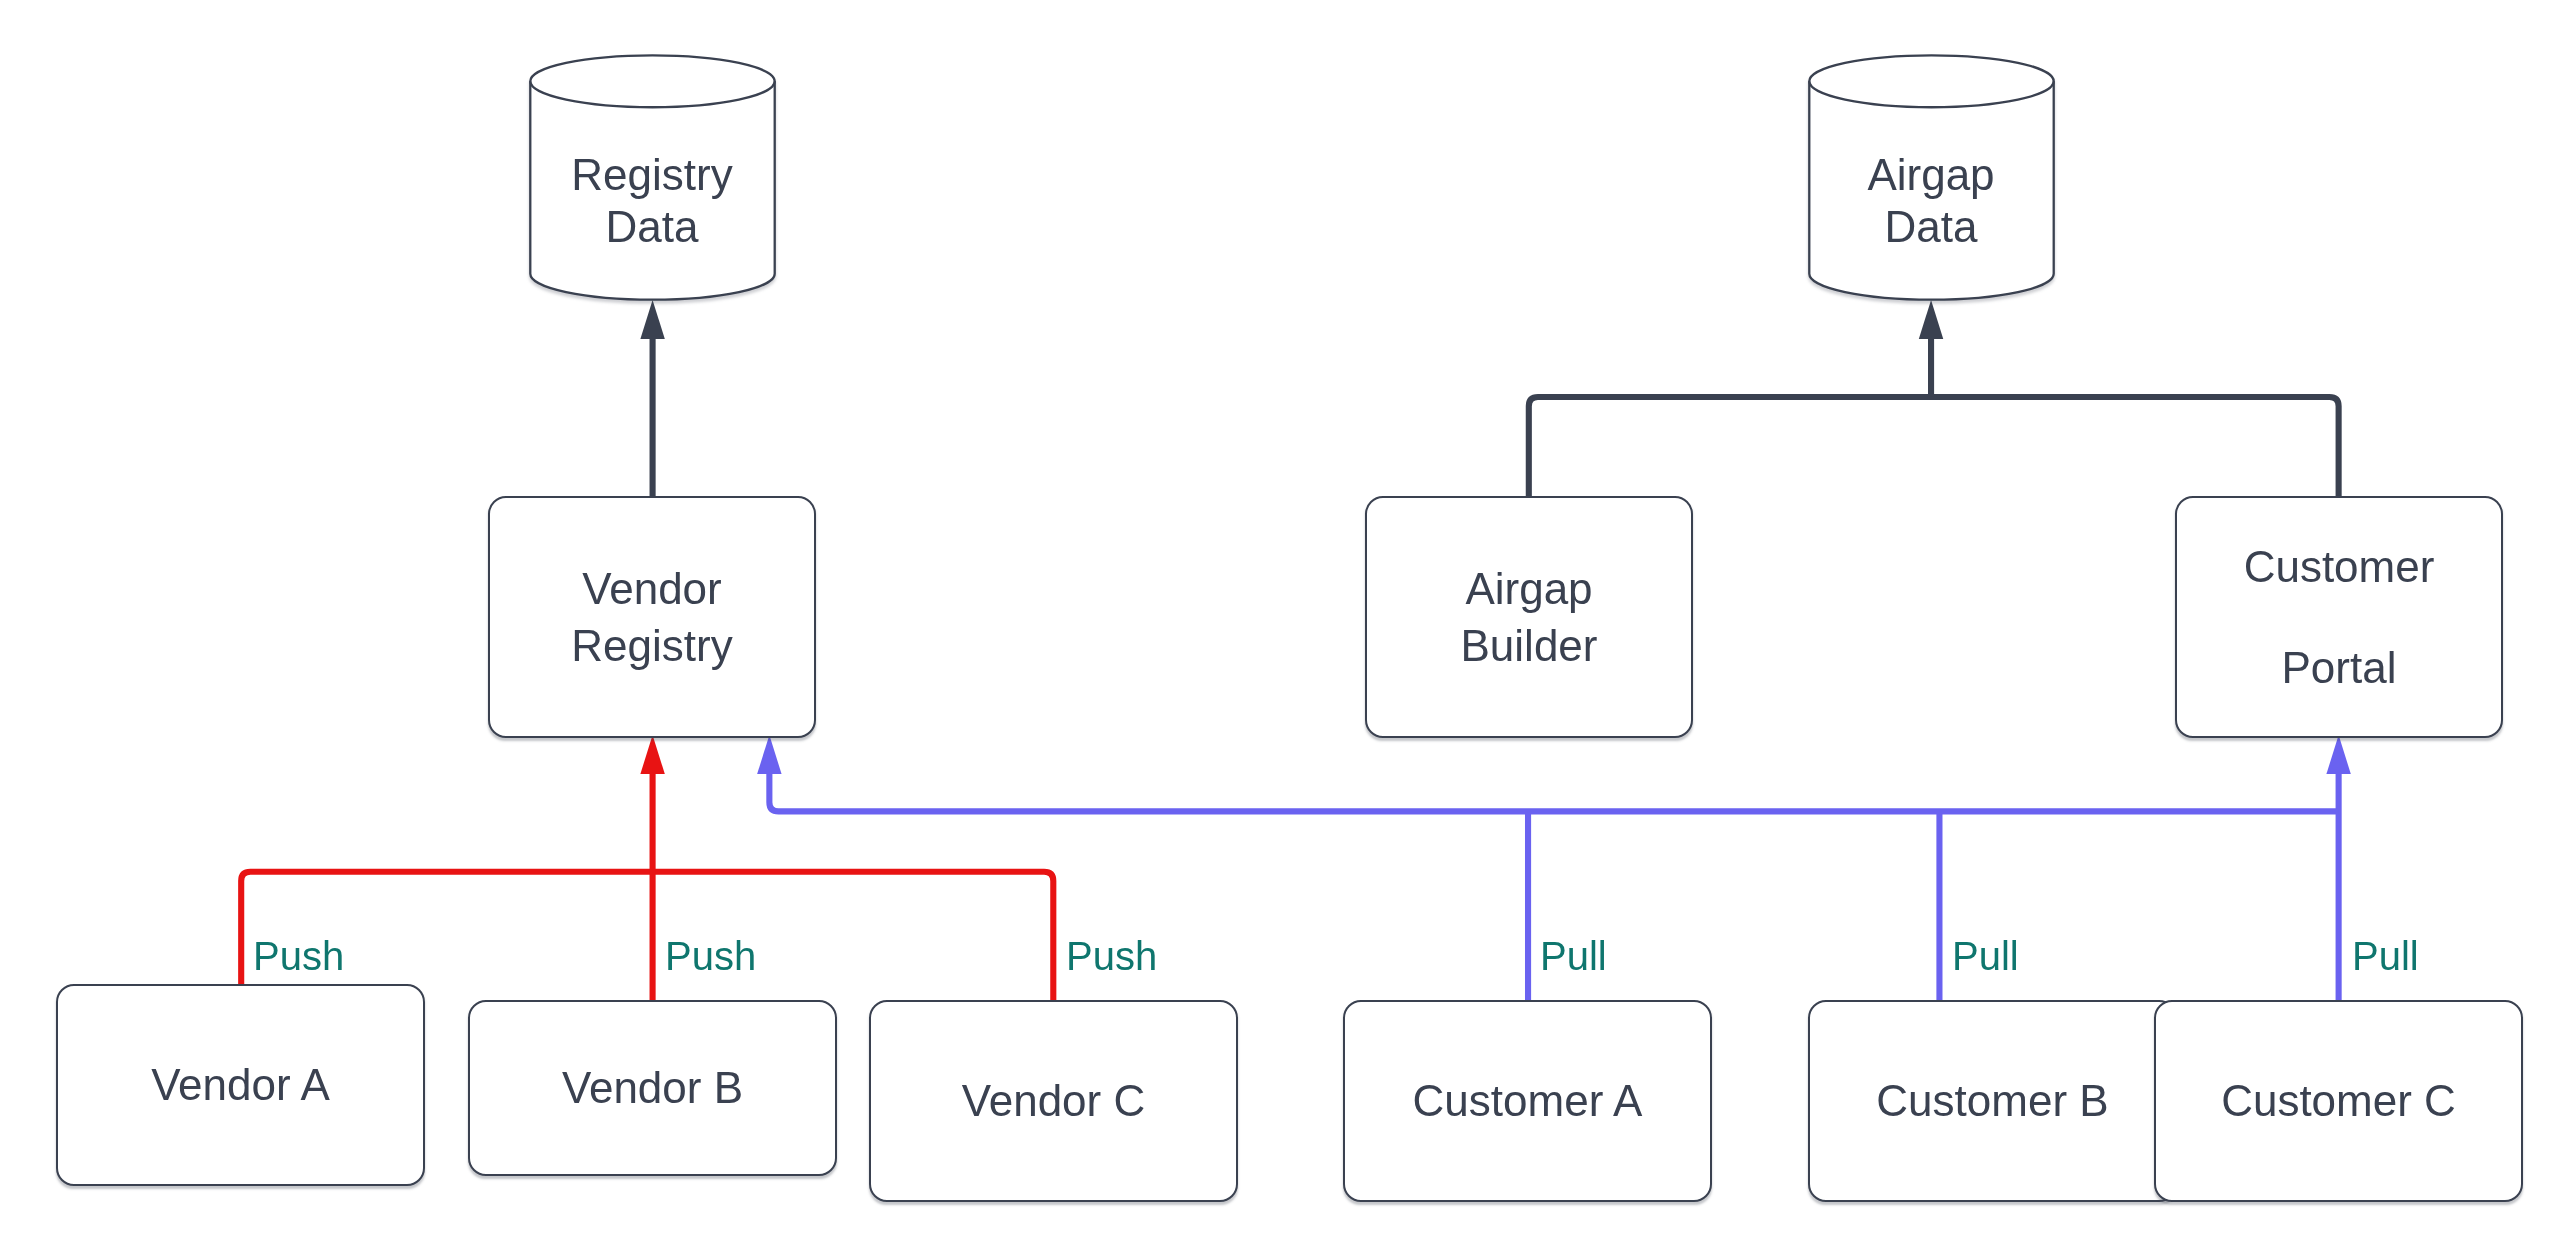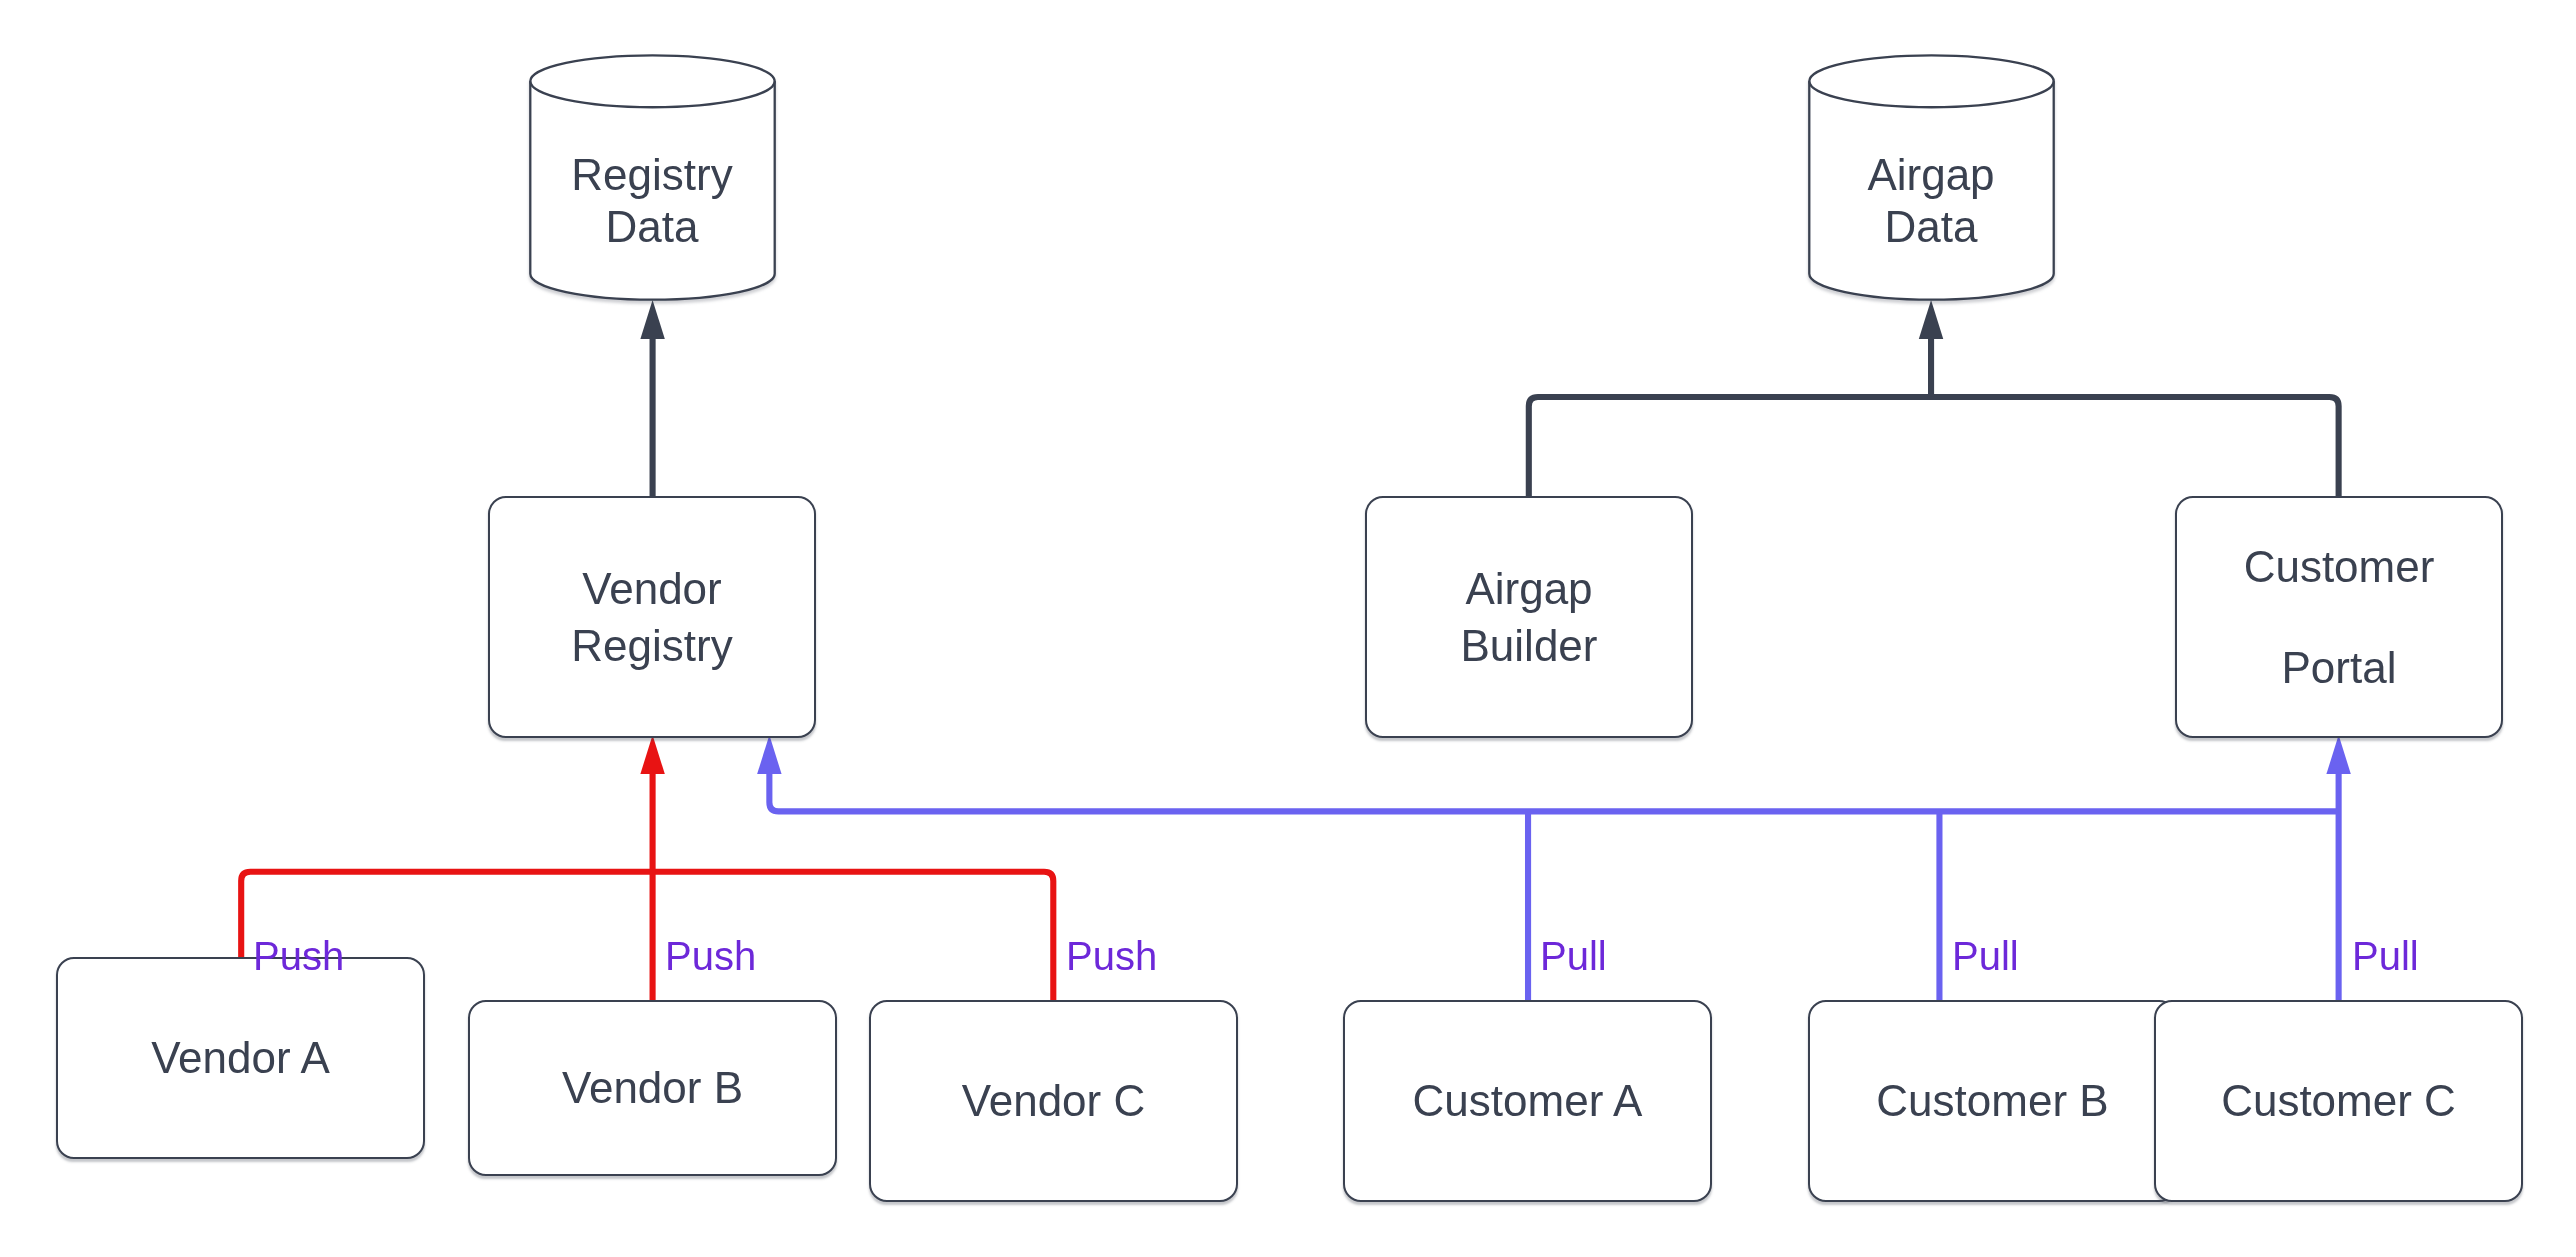--- a/index.html
+++ b/index.html
@@ -64,21 +64,21 @@
     flex-direction: column;
     align-items: center;
     justify-content: center;
     color: #3A4150;
     font-size: 44px;
     line-height: 1.16;
     text-align: center;
   }
   .edge-label {
     position: absolute;
-    color: #6d28d9;
+    color: #0f766e;
     font-size: 40px;
     line-height: 1.1;
     white-space: nowrap;
   }
 </style>
 </head>
 <body>
 
 <div class="canvas">
 
@@ -127,21 +127,21 @@
   </div>
   <div class="node-box mid-box" style="left:1365px; top:496px; width:328px; height:242px;">
     <span>Airgap</span>
     <span>Builder</span>
   </div>
   <div class="node-box mid-box" style="left:2175px; top:496px; width:328px; height:242px;gap:43px;">
     <span>Customer</span>
     <span>Portal</span>
   </div>
 
-  <div class="node-box leaf-box" style="left:56px; top:957px; width:369px; height:202px;">
+  <div class="node-box leaf-box" style="left:56px; top:984px; width:369px; height:202px;">
     <span>Vendor A</span>
   </div>
   <div class="node-box leaf-box" style="left:468px; top:1000px; width:369px; height:176px;">
     <span>Vendor B</span>
   </div>
   <div class="node-box leaf-box" style="left:869px; top:1000px; width:369px; height:202px;">
     <span>Vendor C</span>
   </div>
   <div class="node-box leaf-box" style="left:1343px; top:1000px; width:369px; height:202px;">
     <span>Customer A</span>

